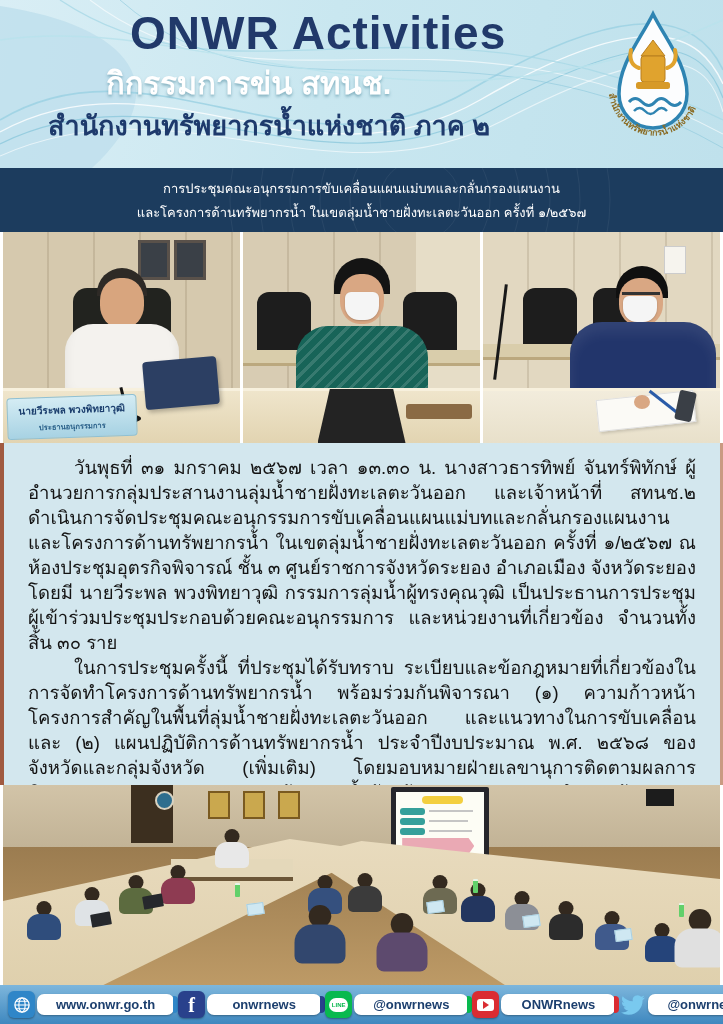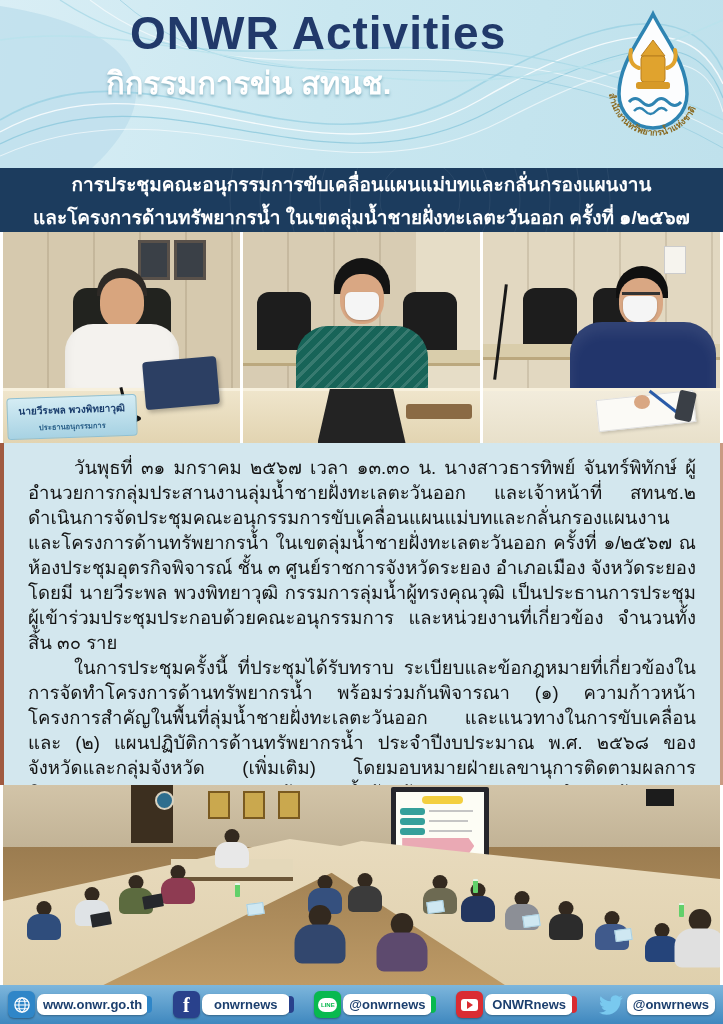--- a/index.html
+++ b/index.html
@@ -12,21 +12,21 @@
   .header-text{position:absolute;left:48px;top:10px;line-height:1;}
   .h-title{margin-left:82px;font-size:46px;font-weight:bold;color:#21396a;letter-spacing:1px;}
   .h-sub{margin-left:58px;margin-top:12px;font-size:31px;font-weight:bold;color:#ffffff;text-shadow:0 2px 3px rgba(70,130,150,.55);}
   .h-org{margin-top:14px;font-size:27px;font-weight:bold;color:#1e3a6c;}
   .logo{position:absolute;right:14px;top:6px;width:112px;height:156px;}
 
   
   .banner{position:relative;height:64px;background:#1c3c5e;display:flex;flex-direction:column;
           justify-content:center;align-items:center;gap:3px;overflow:hidden;}
   .banner svg{position:absolute;inset:0;}
-  .b-line{position:relative;color:#fff;font-weight:bold;font-size:19px;white-space:nowrap;text-align:center;}
+  .b-line{position:relative;color:#fff;font-weight:normal;font-size:13px;white-space:nowrap;text-align:center;}
 
   
   .photo-strip{position:relative;height:211px;display:flex;gap:3px;background:#fff;
                border-left:3px solid #fff;border-right:3px solid #fff;box-sizing:border-box;}
   .photo{flex:1;position:relative;overflow:hidden;background:#d6c9ae;}
   .panels{position:absolute;inset:0;background:repeating-linear-gradient(90deg,transparent 0 44px,rgba(90,70,40,.14) 44px 46px);}
   .abs{position:absolute;}
 
   
   .p1 .win{top:8px;width:26px;height:34px;background:#3a4047;border:3px solid #59514a;}
@@ -113,21 +113,21 @@
           margin-right:2px;box-shadow:0 1px 2px rgba(0,0,0,.35);flex:none;}
   .f-icon.globe{background:#2f86c8;}
   .f-icon.fb{background:#29418c;color:#fff;font-family:"Liberation Serif",serif;font-weight:bold;font-size:20px;line-height:1;}
   .f-icon.lineapp{background:#08b94f;}
   .line-bub{width:19px;height:14px;background:#fff;border-radius:7px;color:#08b94f;font-size:6px;font-weight:bold;
             display:flex;align-items:center;justify-content:center;letter-spacing:0;}
   .f-icon.yt{background:#da2c32;}
   .yt-inner{width:17px;height:12px;background:#fff;border-radius:3px;display:flex;align-items:center;justify-content:center;}
   .yt-play{width:0;height:0;border-left:6px solid #da2c32;border-top:4px solid transparent;border-bottom:4px solid transparent;}
   .f-icon.tw{background:transparent;box-shadow:none;}
-  .f-pill{background:#fff;color:#1c3f6e;font-weight:bold;font-size:13px;padding:3px 6px;border-radius:7px;
+  .f-pill{background:#fff;color:#1c3f6e;font-weight:bold;font-size:13px;padding:3px 19px;border-radius:7px;
           min-width:76px;text-align:center;box-shadow:0 1px 2px rgba(0,0,0,.3);white-space:nowrap;}
   .f-tail{width:5px;height:17px;border-radius:0 4px 4px 0;margin-left:-1px;}
 </style>
 </head>
 <body>
 
 <div class="page">
 
   <header class="header">
     <svg class="waves" width="723" height="168" viewBox="0 0 723 168">
@@ -137,20 +137,21 @@
       <path d="M0 144 C170 60 320 204 492 110 S704 48 723 98" stroke="#8cc8dc" stroke-width="1.2" fill="none" opacity="0.8"></path>
       <path d="M0 156 C180 76 330 210 504 120 S708 62 723 112" stroke="#ffffff" stroke-width="1.1" fill="none" opacity="0.6"></path>
       <path d="M60 0 C240 120 420 -30 723 120" stroke="#a8d8e6" stroke-width="1.3" fill="none" opacity="0.8"></path>
       <path d="M90 0 C260 130 440 -16 723 134" stroke="#ffffff" stroke-width="1.1" fill="none" opacity="0.6"></path>
       <path d="M120 0 C280 140 460 -2 723 148" stroke="#8cc8dc" stroke-width="1" fill="none" opacity="0.6"></path>
       <path d="M0 40 C200 10 420 160 723 20" stroke="#b9e2ec" stroke-width="1.4" fill="none" opacity="0.9"></path>
     </svg>
     <div class="header-text">
       <div class="h-title">ONWR Activities</div>
       <div class="h-sub">กิกรรมการข่น สทนช.</div>
+      <div class="h-org">สำนักงานทรัพยากรน้ำแห่งชาติ ภาค ๒</div>
     </div>
     <div class="logo">
       <svg width="112" height="156" viewBox="0 0 112 156">
         <defs>
             <path id="lg-arc" d="M12 88 a46 48 0 0 0 90 6" fill="none"></path>
           </defs>
         <path d="M56 8 C43 34 22 58 22 88 a34 34 0 0 0 68 0 C90 58 69 34 56 8 Z" fill="#fcfdfe" stroke="#2e84b2" stroke-width="3.5"></path>
         <g>
           <path d="M44 50 L56 34 L68 50 Z" fill="#e0a32e" stroke="#b87f1f" stroke-width="1"></path>
           <rect x="44" y="50" width="24" height="26" rx="3" fill="#e0a32e" stroke="#b87f1f" stroke-width="1"></rect>

